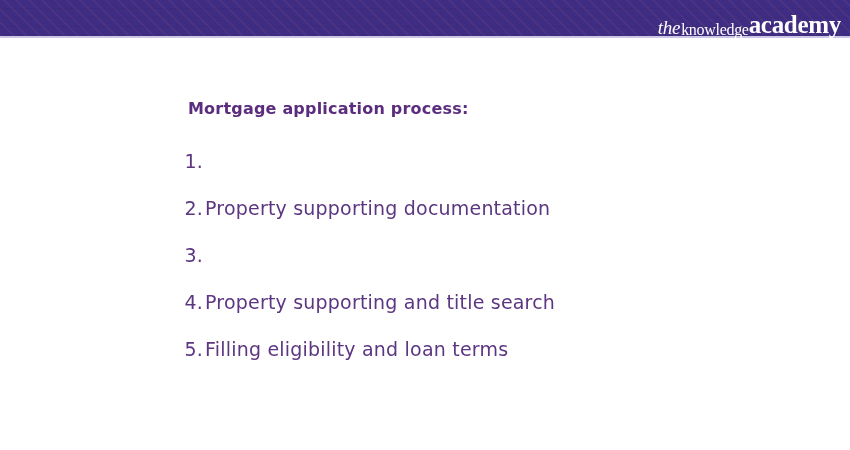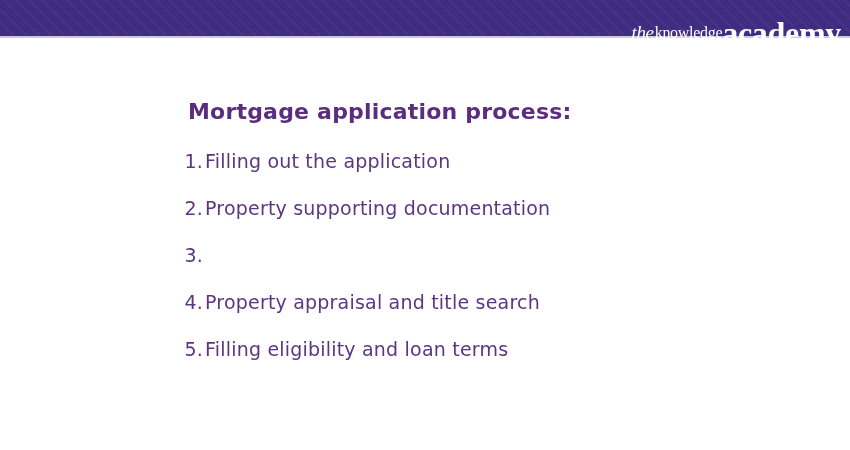--- a/index.html
+++ b/index.html
@@ -18,50 +18,50 @@
     width: 850px; height: 36px;
     background-color: #3e2d82;
     background-image:
       repeating-linear-gradient(45deg, rgba(196,92,132,0.10) 0 2px, transparent 2px 9px),
       repeating-linear-gradient(0deg, rgba(0,0,0,0.05) 0 1px, transparent 1px 9px);
     border-bottom: 2px solid #cdc6e6;
     box-sizing: content-box;
   }
   .logo {
     position: absolute;
-    right: 9px; top: 12px;
+    right: 9px; top: 0;
     height: 36px;
     display: flex;
-    align-items: center;
+    align-items: flex-end;
     color: #ffffff;
     font-family: "Liberation Serif", "DejaVu Serif", serif;
     letter-spacing: -0.3px;
     white-space: nowrap;
     padding-top: 3px;
   }
   .logo .logo-the {
     font-style: italic;
     font-size: 19px;
     margin-right: 1px;
   }
   .logo .logo-knowledge {
     font-size: 16px;
     font-weight: 400;
   }
   .logo .logo-academy {
-    font-size: 32px;
+    font-size: 25px;
     font-weight: 700;
   }
 
   
   .slide-title {
     position: absolute;
     left: 188px; top: 99px;
     margin: 0;
-    font-size: 22px;
+    font-size: 16px;
     font-weight: 700;
     letter-spacing: 0.2px;
     color: #5b2d7e;
   }
   .process-list {
     position: absolute;
     left: 171px; top: 150px;
     margin: 0; padding: 0;
     list-style: none;
   }
@@ -93,30 +93,29 @@
       <span class="logo-knowledge">knowledge</span>
       <span class="logo-academy">academy</span>
   </div>
 </div>
 
 <h1 class="slide-title">Mortgage application process:</h1>
 
 <ol class="process-list">
   <li>
     <span class="item-number">1.</span>
-    <span class="item-text">Filling out the application</span>
   </li>
   <li>
     <span class="item-number">2.</span>
     <span class="item-text">Property supporting documentation</span>
   </li>
   <li>
     <span class="item-number">3.</span>
   </li>
   <li>
     <span class="item-number">4.</span>
-    <span class="item-text">Property appraisal and title search</span>
+    <span class="item-text">Property supporting and title search</span>
   </li>
   <li>
     <span class="item-number">5.</span>
     <span class="item-text">Filling eligibility and loan terms</span>
   </li>
 </ol>
 
 </body></html>

